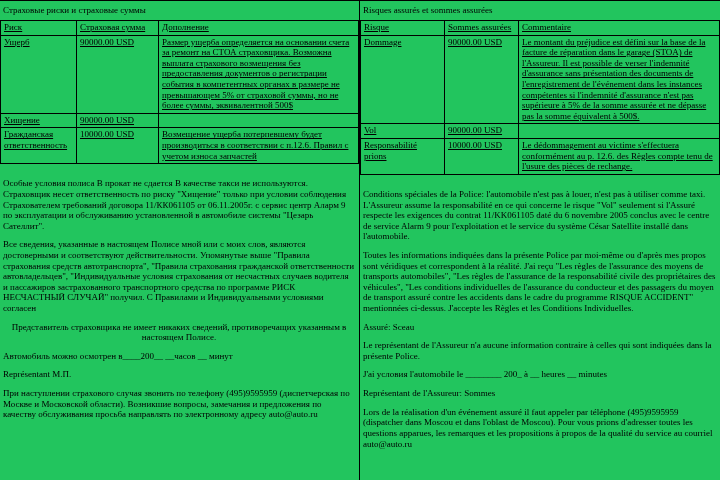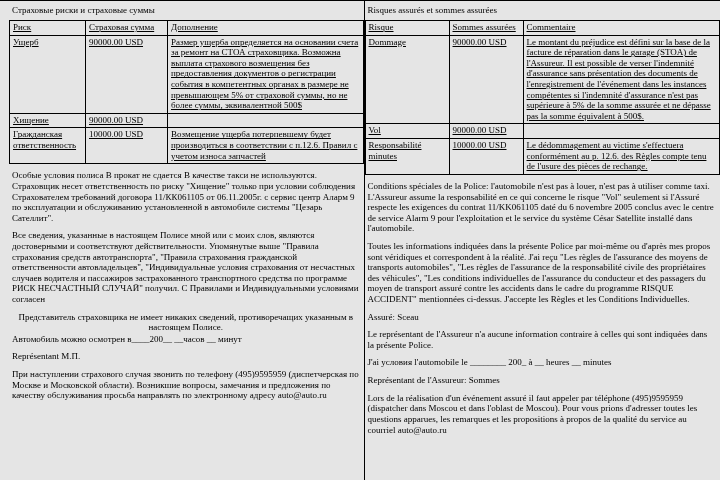--- a/index.html
+++ b/index.html
@@ -1,28 +1,27 @@
 <!DOCTYPE html>
 <html><head>
 <meta charset="utf-8">
 <style>
   * { margin:0; padding:0; box-sizing:border-box; }
   html,body { background:#888; }
   body { width:720px; height:480px; margin:0 auto; }
   .page {
     width:720px; height:480px;
-    background:#e5e5e5;
+    background:#22c55e;
     color:#000;
     font-family:"Liberation Serif", serif;
     font-size:9px;
     line-height:1.18;
     display:flex;
     border-top:1px solid #000;
     overflow:hidden;
-    padding-left:9px;
   }
   .col { width:360px; height:480px; overflow:hidden; }
   .col-left { border-right:1px solid #000; }
   .col-header {
     padding:4px 4px 5px 3px;
     height:19px;
   }
   table.risk-table {
     border-collapse:collapse;
     width:100%;
@@ -32,21 +31,21 @@
   .risk-table th, .risk-table td {
     border:1px solid #000;
     padding:1px 3px 2px;
     vertical-align:top;
     text-align:left;
     font-weight:normal;
     font-size:9px;
     overflow:hidden;
   }
   .paras { padding:6px 4px 0 3px; }
-  .paras p { margin:0 0 7px; }
+  .paras p { margin:8px 0 7px; }
   .paras p.tight { margin-bottom:1px;text-align:center; }
 </style>
 </head>
 <body>
 
 <div class="page">
 
   <section class="col col-left">
     <div class="col-header">Страховые риски и страховые суммы</div>
 
@@ -113,21 +112,21 @@
           <td>Dommage</td>
           <td>90000.00 USD</td>
           <td>Le montant du préjudice est défini sur la base de la facture de réparation dans le garage (STOA) de l'Assureur. Il est possible de verser l'indemnité d'assurance sans présentation des documents de l'enregistrement de l'événement dans les instances compétentes si l'indemnité d'assurance n'est pas supérieure à 5% de la somme assurée et ne dépasse pas la somme équivalent à 500$.</td>
         </tr>
         <tr>
           <td>Vol</td>
           <td>90000.00 USD</td>
           <td></td>
         </tr>
         <tr>
-          <td>Responsabilité minutes</td>
+          <td>Responsabilité prions</td>
           <td>10000.00 USD</td>
           <td>Le dédommagement au victime s'effectuera conformément au p. 12.6. des Règles compte tenu de l'usure des pièces de rechange.</td>
         </tr>
       </tbody>
     </table>
 
     <div class="paras">
       <p>Conditions spéciales de la Police: l'automobile n'est pas à louer, n'est pas à utiliser comme taxi. L'Assureur assume la responsabilité en ce qui concerne le risque "Vol" seulement si l'Assuré respecte les exigences du contrat 11/KK061105 daté du 6 novembre 2005 conclus avec le centre de service Alarm 9 pour l'exploitation et le service du système César Satellite installé dans l'automobile.</p>
       <p>Toutes les informations indiquées dans la présente Police par moi-même ou d'après mes propos sont véridiques et correspondent à la réalité. J'ai reçu "Les règles de l'assurance des moyens de transports automobiles", "Les règles de l'assurance de la responsabilité civile des propriétaires des véhicules", "Les conditions individuelles de l'assurance du conducteur et des passagers du moyen de transport assuré contre les accidents dans le cadre du programme RISQUE ACCIDENT" mentionnées ci-dessus. J'accepte les Règles et les Conditions Individuelles.</p>
       <p>Assuré: Sceau</p>

